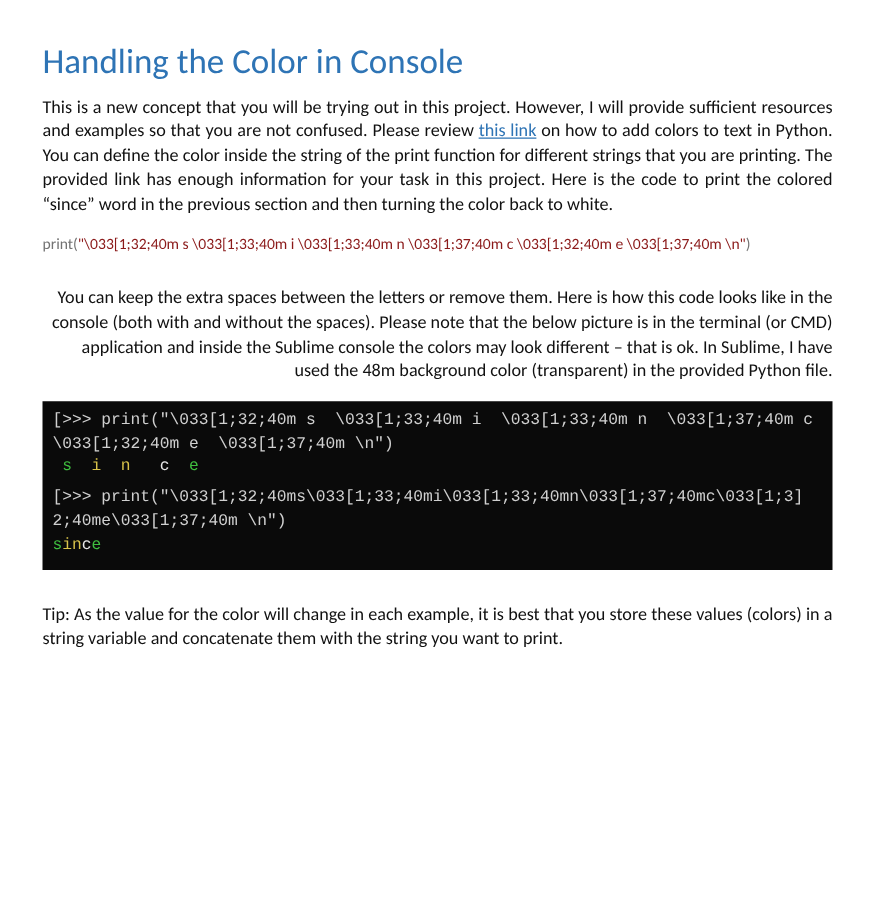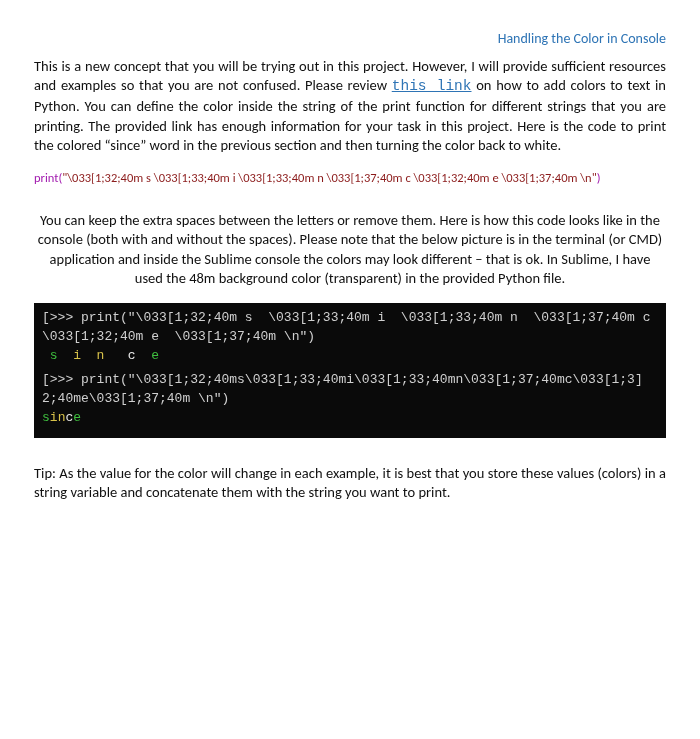--- a/index.html
+++ b/index.html
@@ -10,46 +10,44 @@
     color: #111;
     line-height: 1.35;
     width: 700px;
     box-sizing: border-box;
     background: #fff;
   }
   h2.section-heading {
     color: #2e74b5;
     font-family: "Calibri Light", Calibri, Arial, sans-serif;
     font-weight: 400;
-    font-size: 14px;
+    font-size: 28px;
     margin: 0 0 8px 0;
-    text-align: right;
   }
   p.para {
     margin: 0 0 14px 0;
     text-align: justify;
   }
   p.para-left {
     margin: 0 0 14px 0;
-    text-align: center;
+    text-align: right;
   }
   a.link {
     color: #2e74b5;
     text-decoration: underline;
-    font-family: Liberation Mono, monospace;
   }
   .bold { font-weight: 400; }
   .code-line {
     font-family: Calibri, Arial, sans-serif;
     font-size: 12.5px;
     margin: 10px 0 24px 0;
     white-space: nowrap;
     overflow: hidden;
   }
-  .c-blue   { color: #a21caf; }
+  .c-blue   { color: #737373; }
   .c-maroon { color: #8b1a1a; }
   .terminal {
     background: #0a0a0a;
     font-family: Consolas, "Courier New", monospace;
     font-size: 13px;
     line-height: 1.45;
     padding: 6px 8px 10px 8px;
     margin: 6px 0 26px 0;
     color: #ddd;
     white-space: pre;

